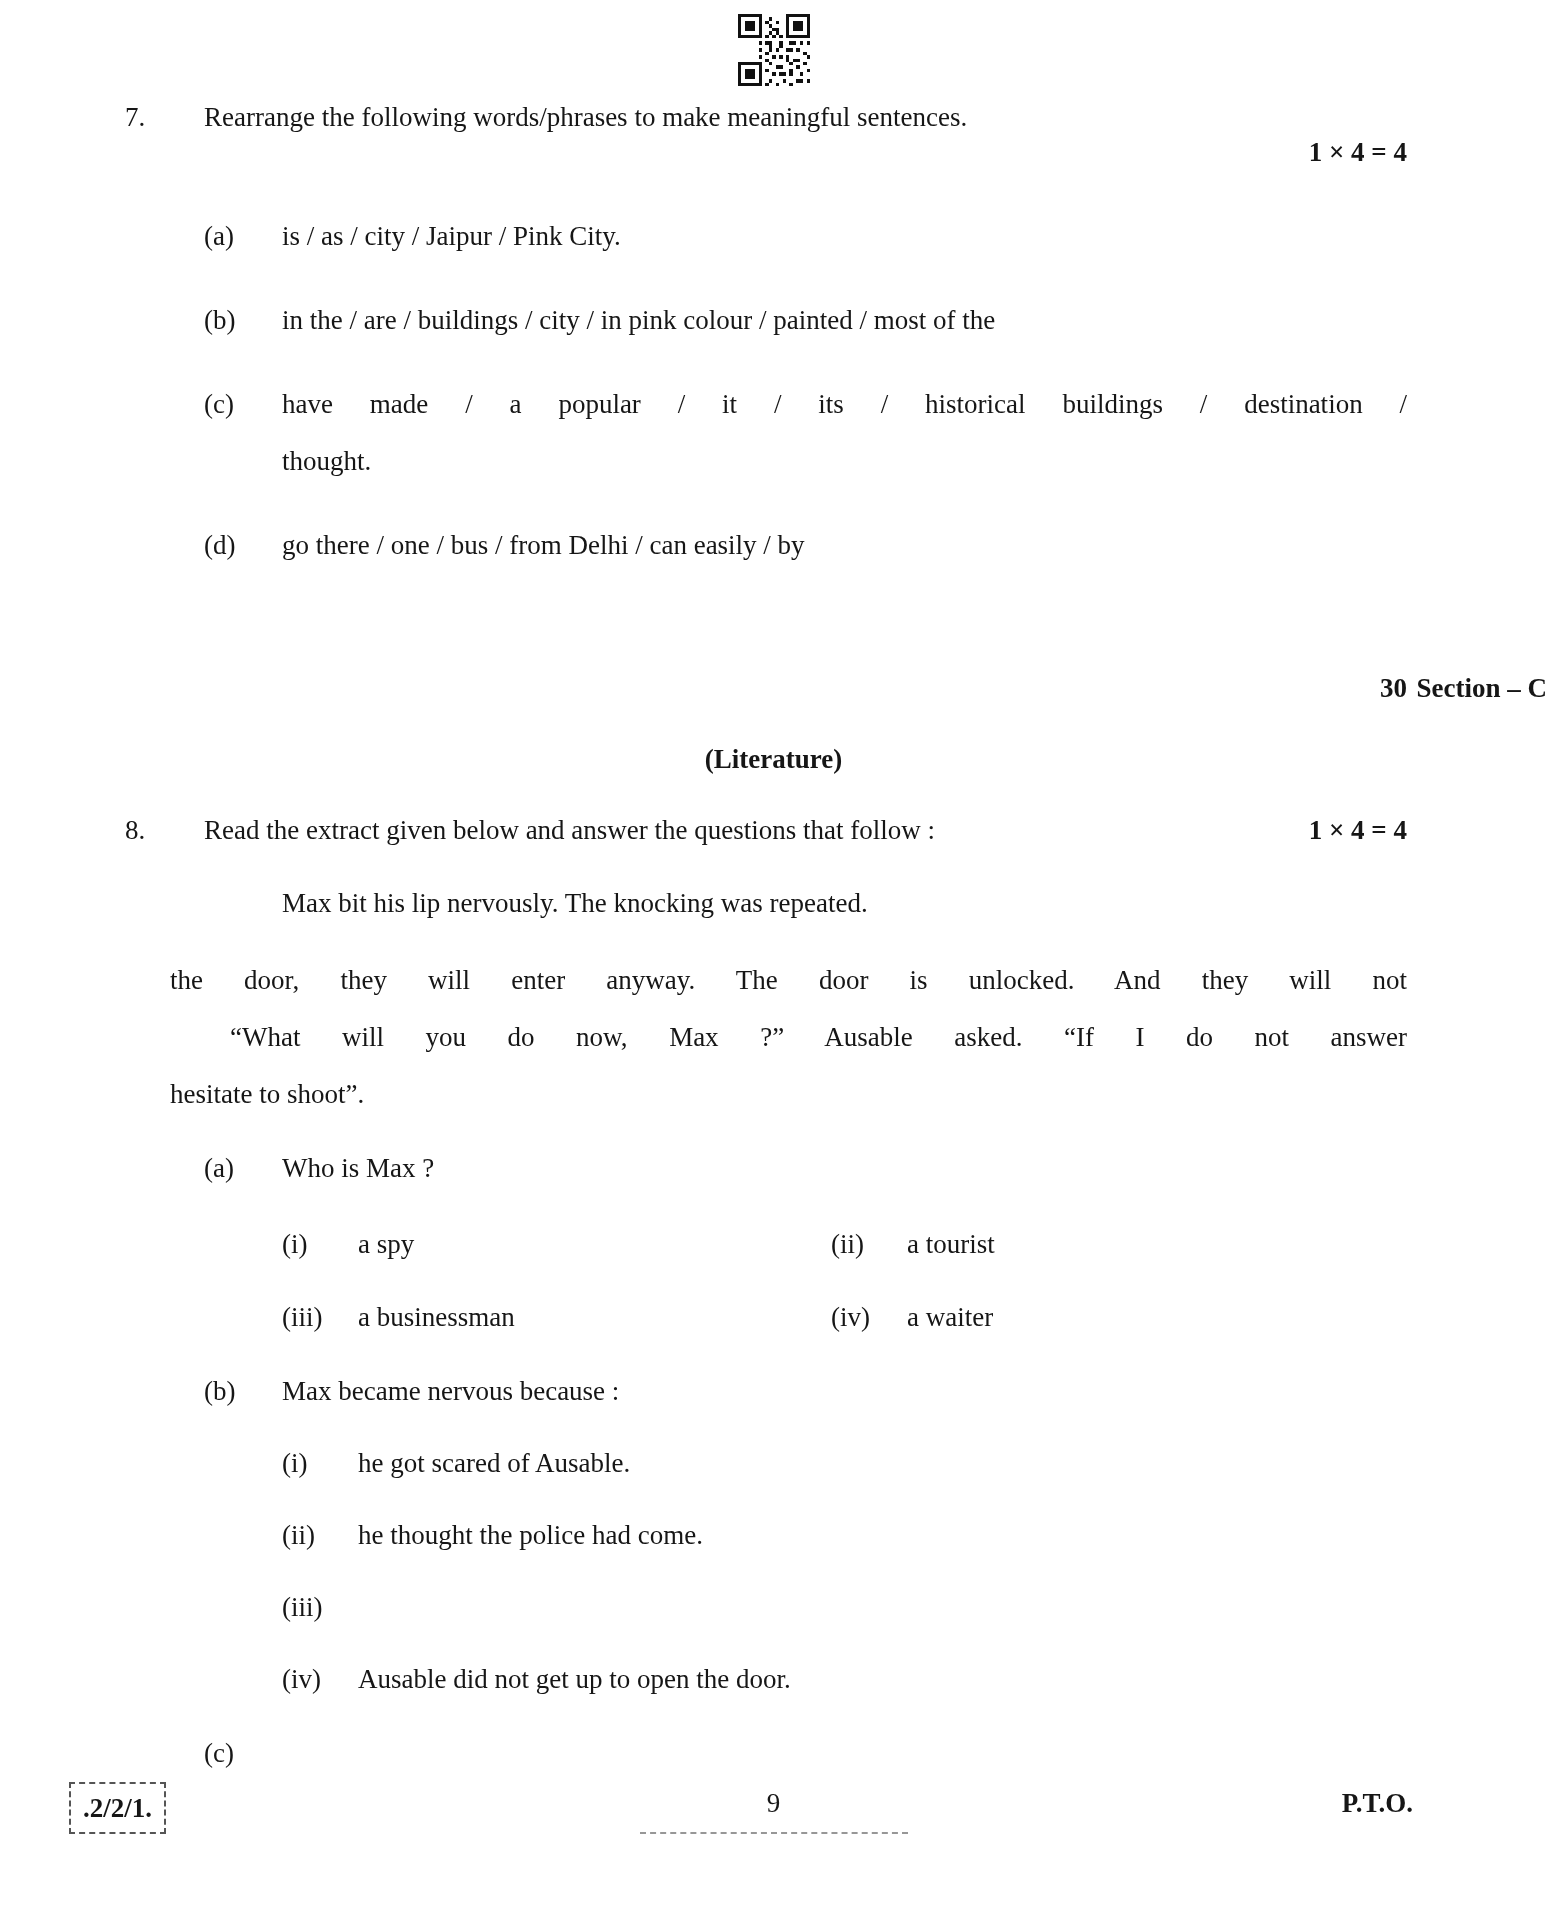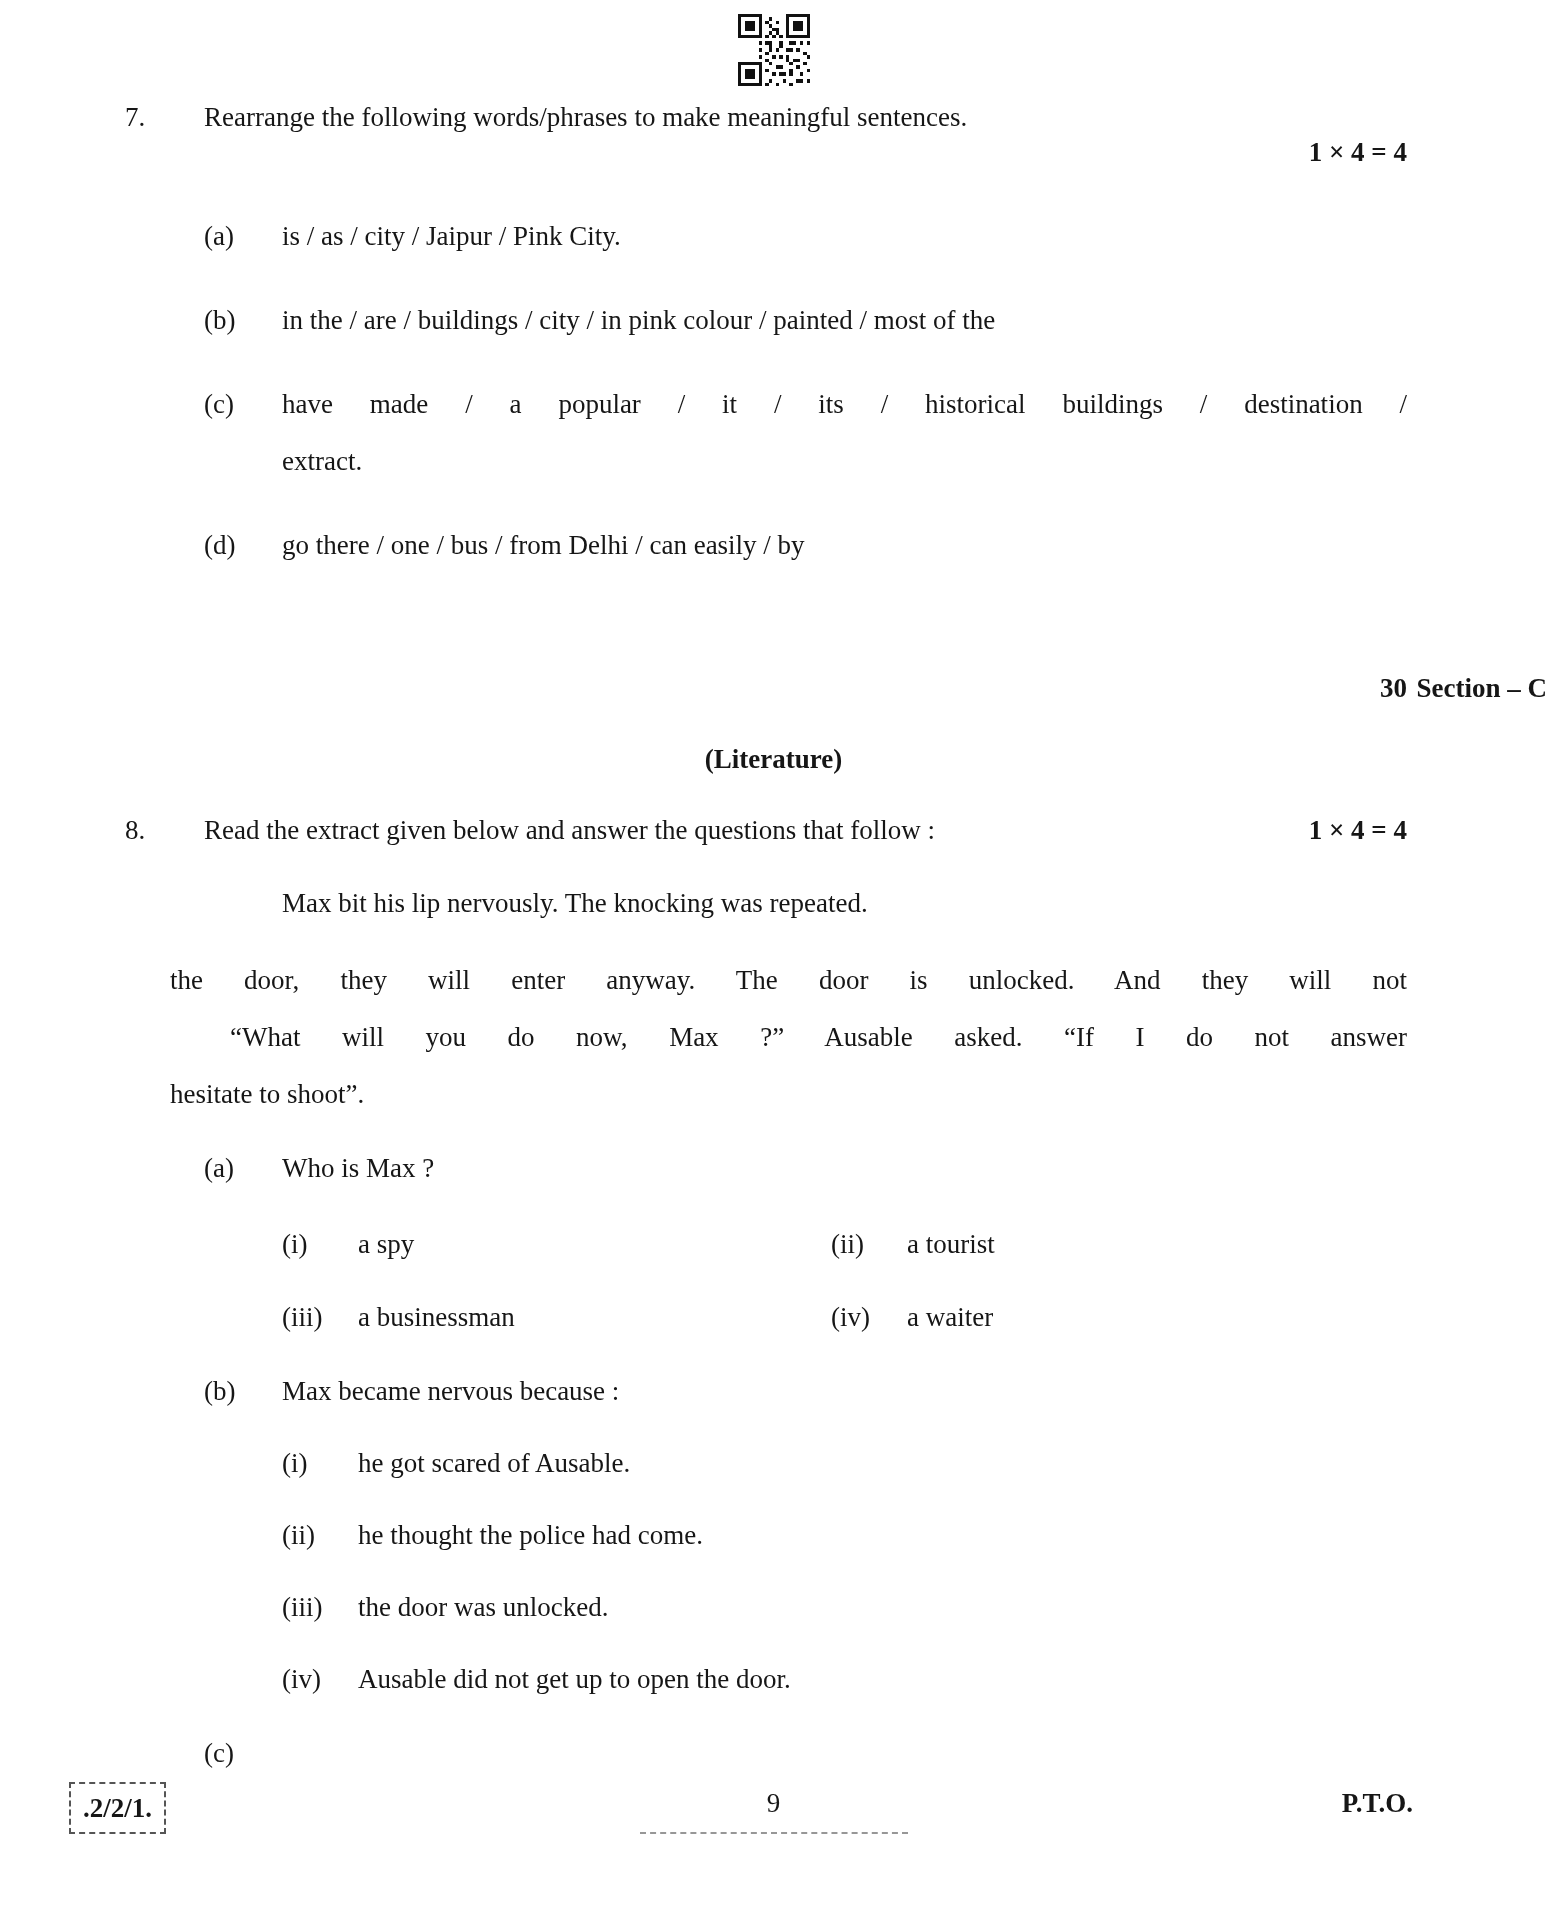--- a/index.html
+++ b/index.html
@@ -136,21 +136,21 @@
       <div class="itext">is / as / city / Jaipur / Pink City.</div>
     </div>
     <div class="item">
       <span class="ilabel">(b)</span>
       <div class="itext">in the / are / buildings / city / in pink colour / painted / most of the</div>
     </div>
     <div class="item">
       <span class="ilabel">(c)</span>
       <div class="itext">
         <div class="jline">have made / a popular / it / its / historical buildings / destination /</div>
-        <div>extract.</div>
+        <div>thought.</div>
       </div>
     </div>
     <div class="item">
       <span class="ilabel">(d)</span>
       <div class="itext">go there / one / bus / from Delhi / can easily / by</div>
     </div>
 
     <div class="sectionrow">
       <div class="sectiontitle">Section – C</div>
       <div class="sectionmarks">30</div>
@@ -202,21 +202,20 @@
       <div class="opt">
         <span class="olabel">(i)</span>
         <span>he got scared of Ausable.</span>
       </div>
       <div class="opt">
         <span class="olabel">(ii)</span>
         <span>he thought the police had come.</span>
       </div>
       <div class="opt">
         <span class="olabel">(iii)</span>
-        <span>the door was unlocked.</span>
       </div>
       <div class="opt">
         <span class="olabel">(iv)</span>
         <span>Ausable did not get up to open the door.</span>
       </div>
     </div>
 
     <div class="part">
       <span class="plabel">(c)</span>
     </div>

